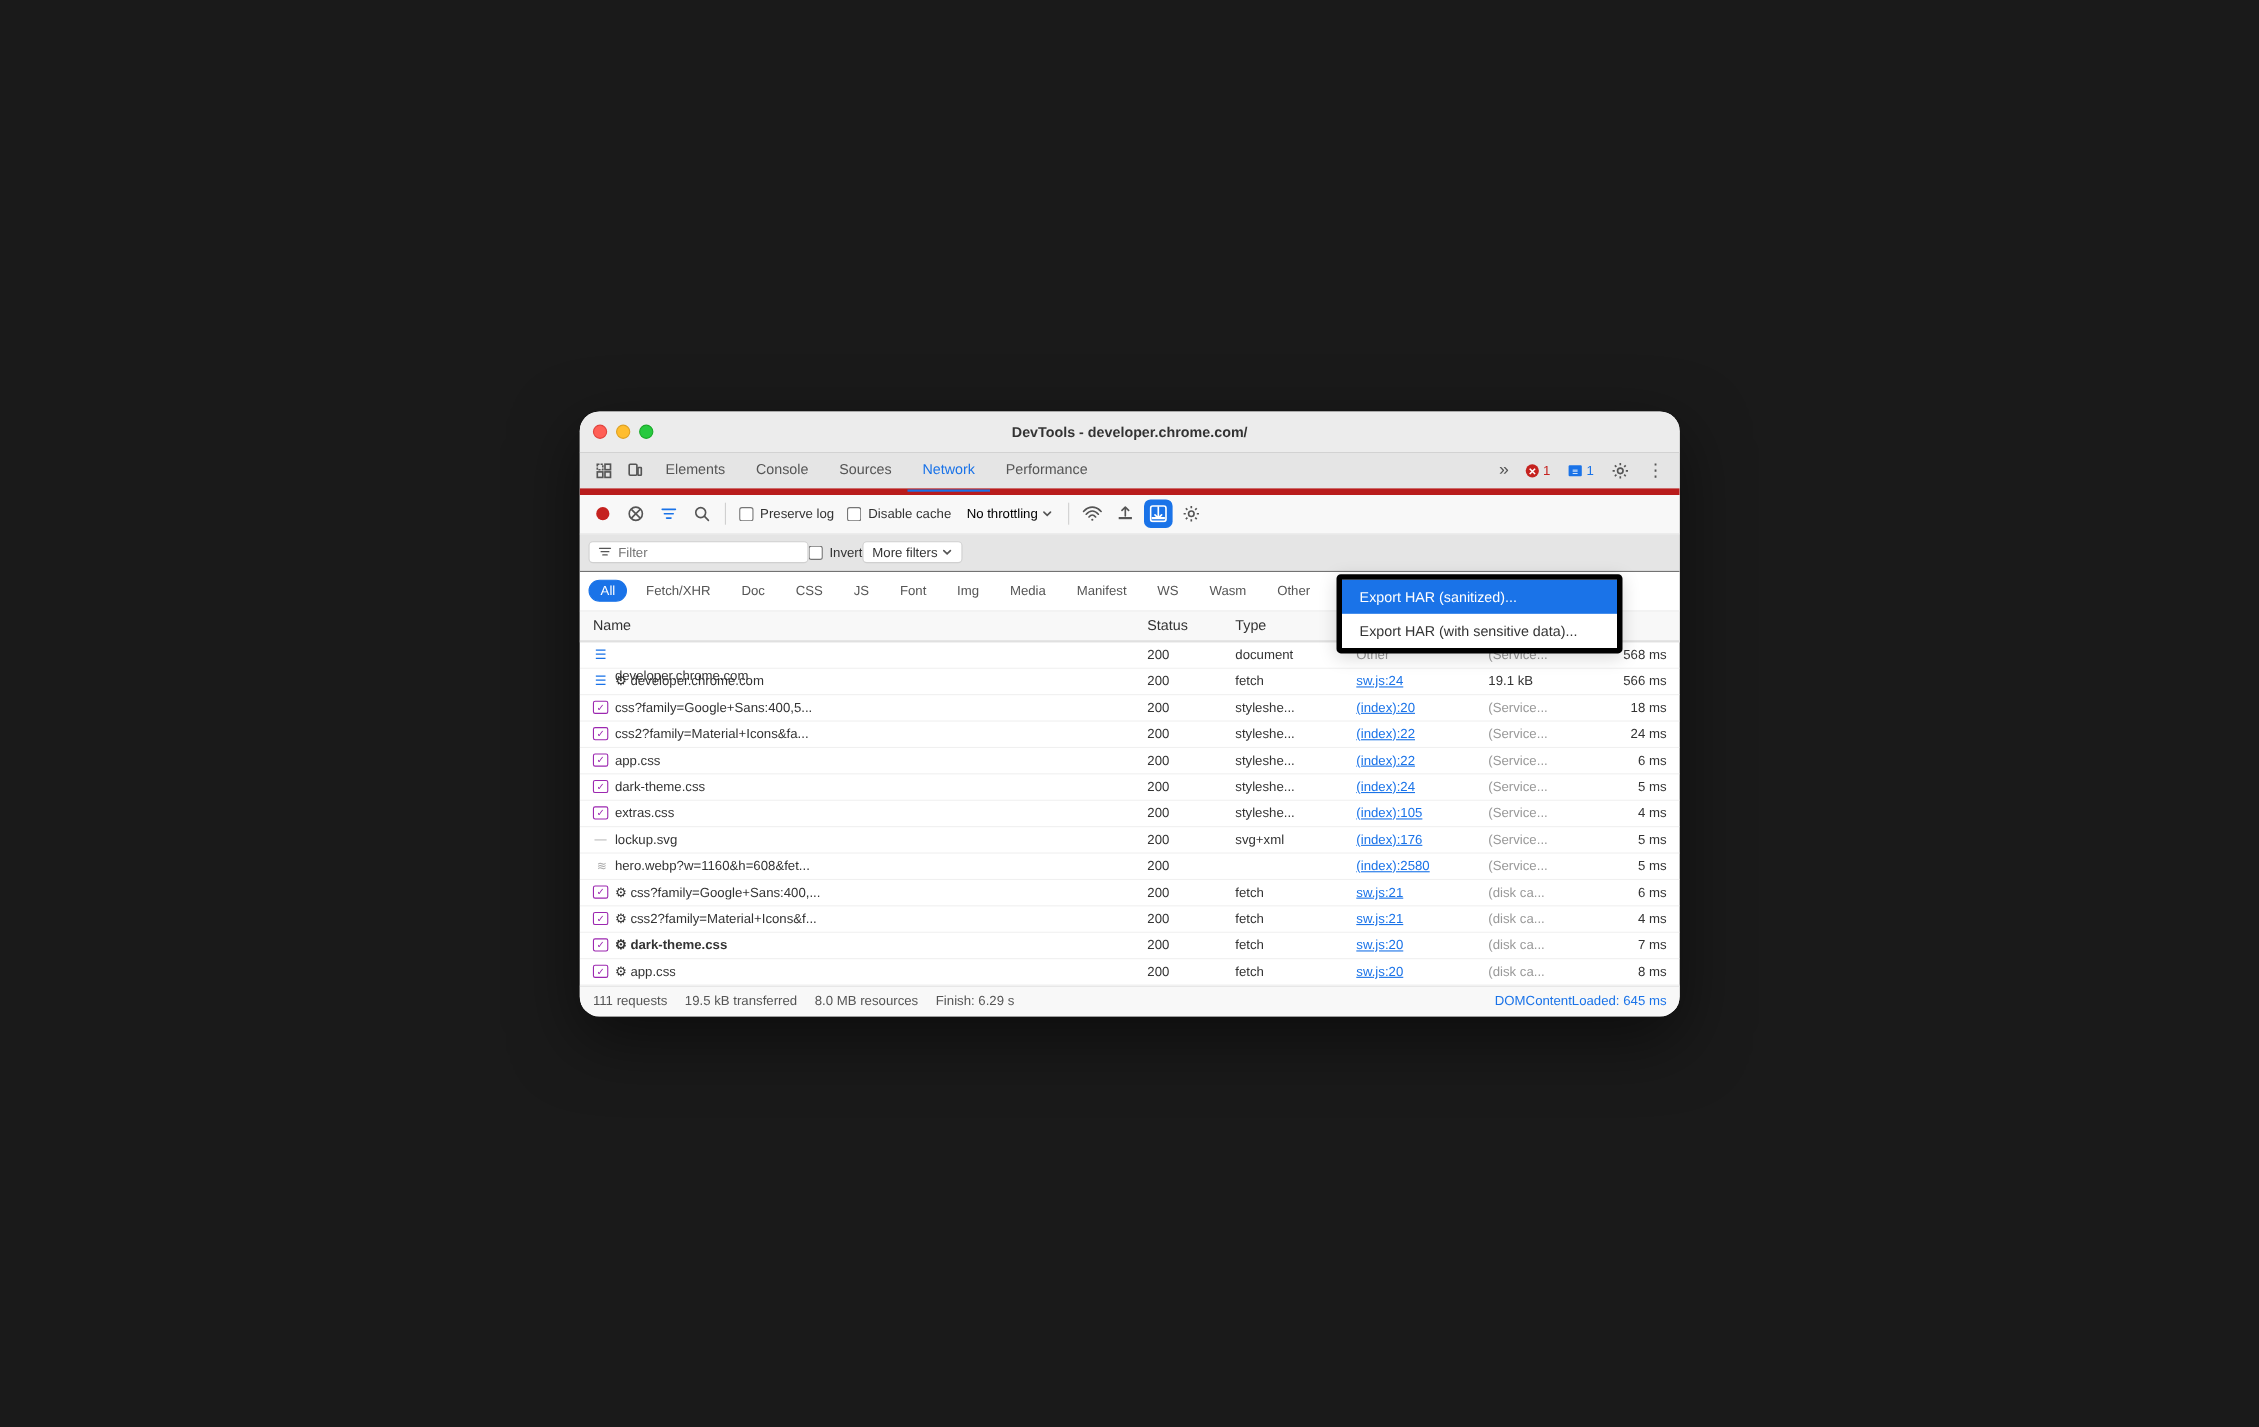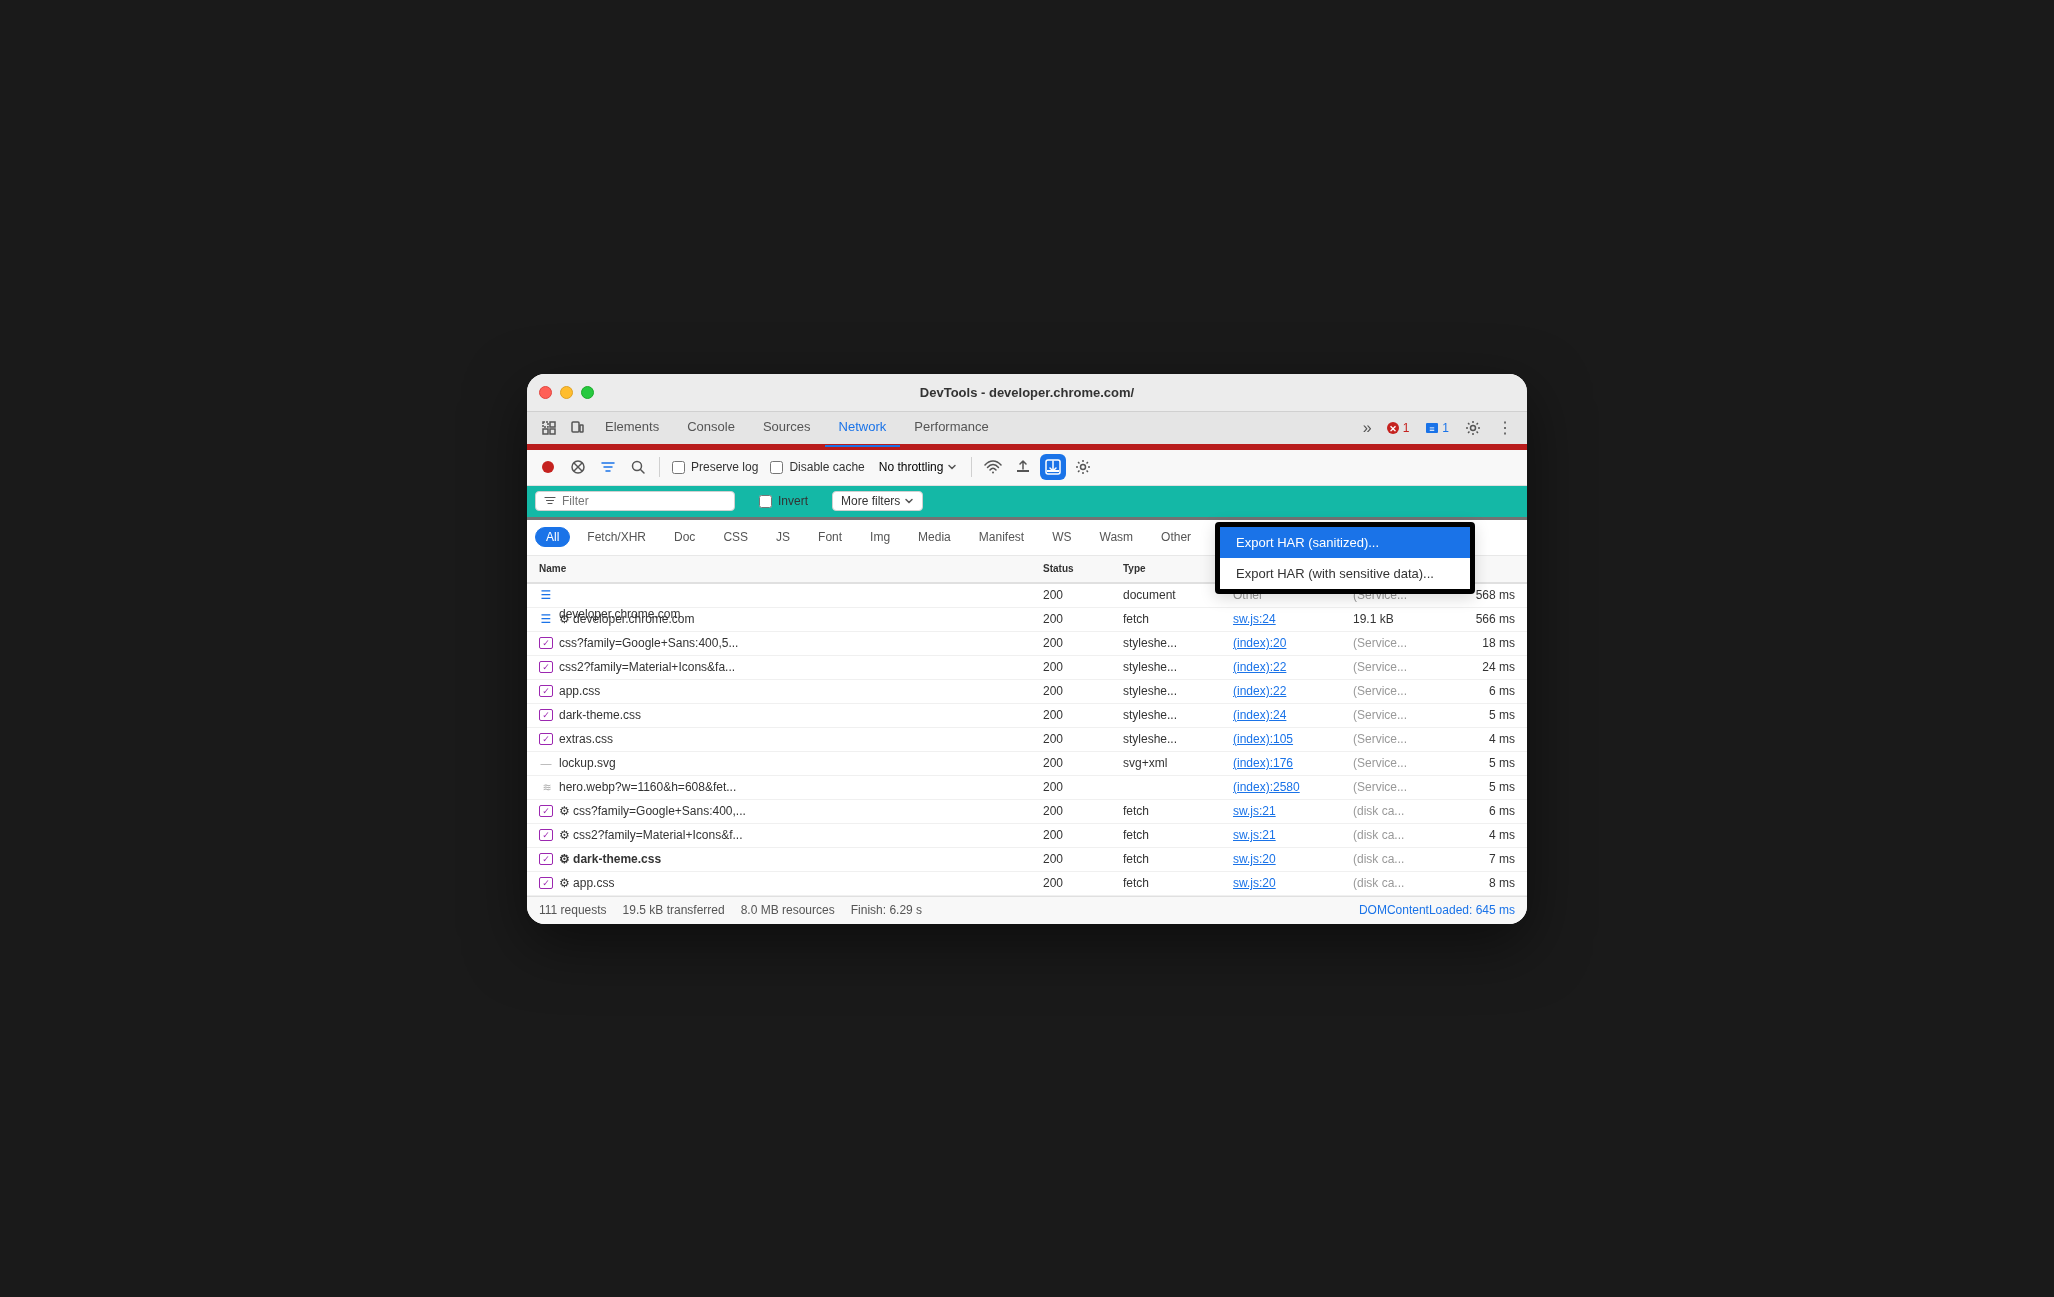--- a/index.html
+++ b/index.html
@@ -175,26 +175,26 @@
       border: none;
       background: none;
     }
     .toolbar-divider {
       width: 1px;
       height: 20px;
       background: #d0d0d0;
       margin: 0 4px;
     }
     .filter-bar {
-      background: #14b8a6;
-      border-bottom: 3px solid #737373;
+      background: #e5e5e5;
+      border-bottom: 1px solid #737373;
       display: flex;
       align-items: center;
       padding: 4px 8px;
-      gap: 24px;
+      gap: 0;
       height: 34px;
     }
     .filter-input-wrap {
       display: flex;
       align-items: center;
       gap: 6px;
       border: 1px solid #d0d0d0;
       border-radius: 4px;
       padding: 2px 8px;
       width: 200px;
@@ -254,22 +254,22 @@
     .table-header {
       background: #f8f8f8;
       border-bottom: 2px solid #e0e0e0;
       display: grid;
       grid-template-columns: 1fr 80px 110px 120px 90px 80px;
       padding: 0 8px;
       height: 28px;
       align-items: center;
     }
     .th {
-      font-size: 10px;
-      font-weight: 700;
+      font-size: 13px;
+      font-weight: 400;
       color: #333;
       padding: 0 4px;
       cursor: pointer;
       user-select: none;
     }
     .table-body {
       overflow-y: auto;
       max-height: 420px;
       position: relative;
     }

